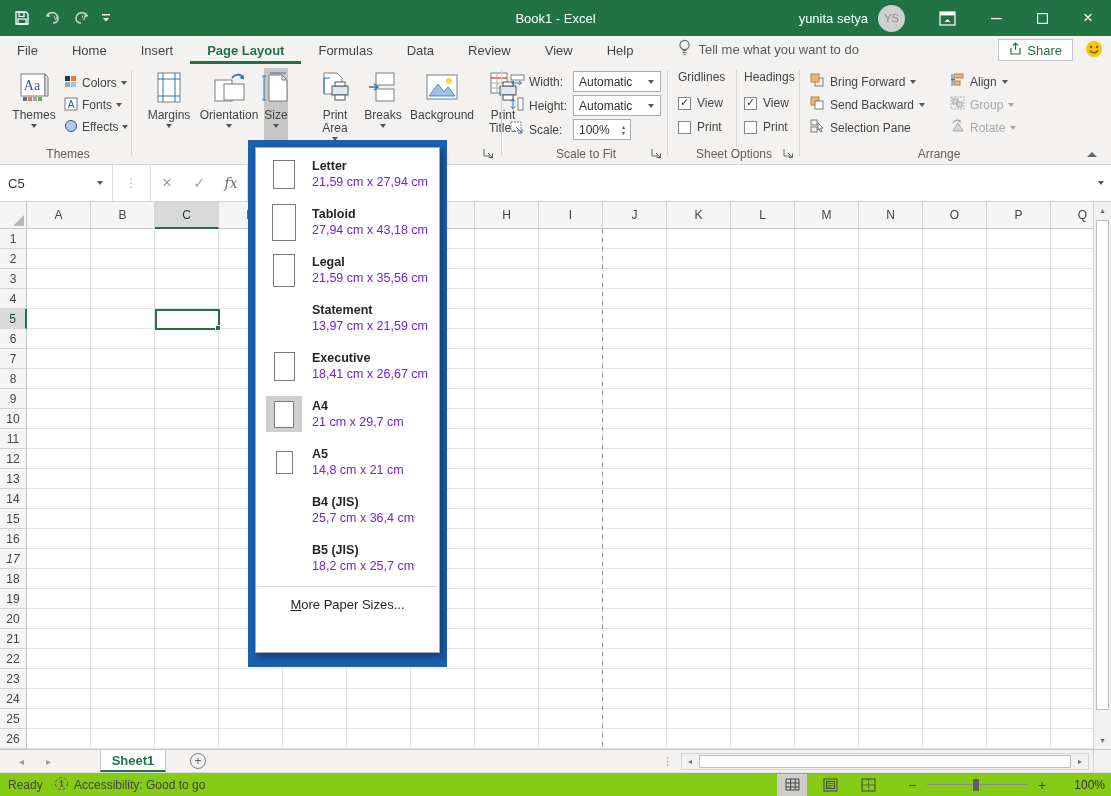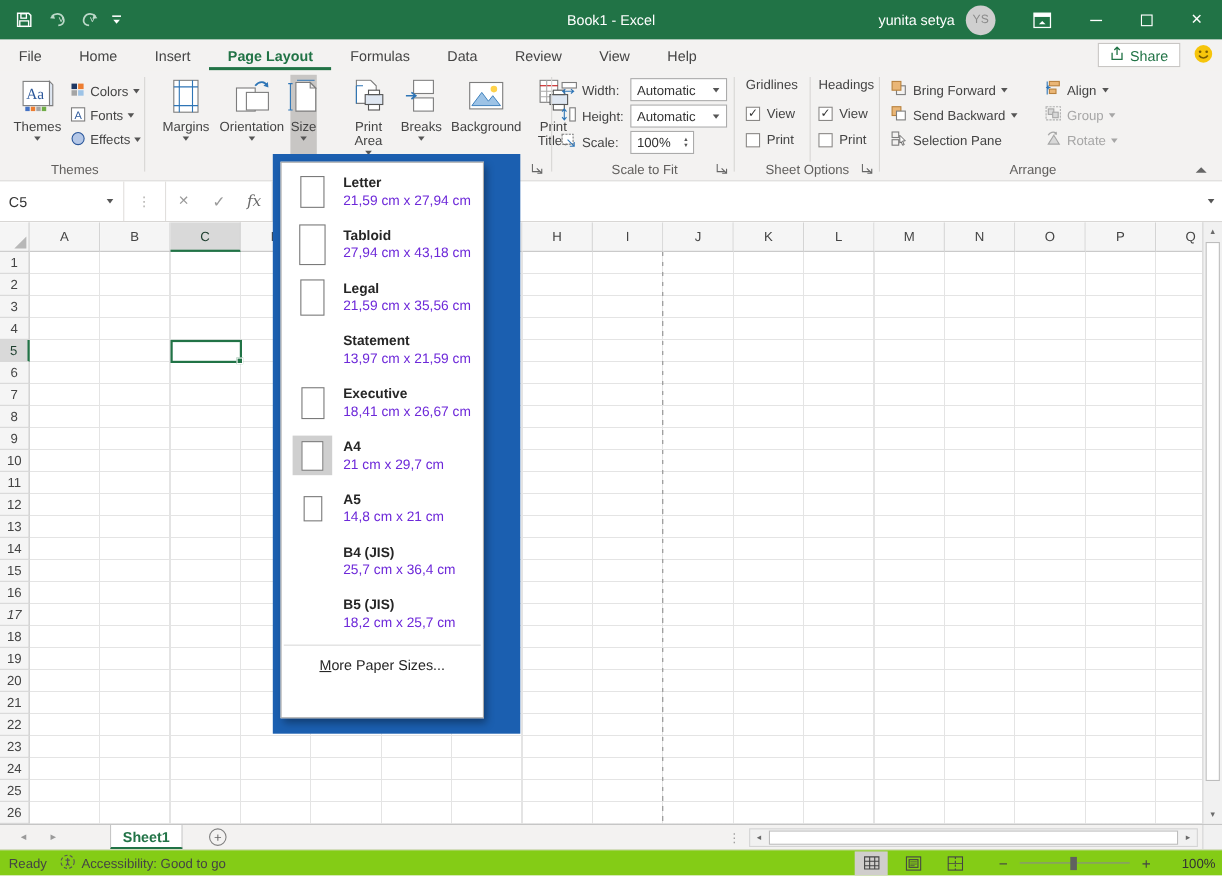--- a/index.html
+++ b/index.html
@@ -90,21 +90,21 @@
   .pagebreak { position:absolute; left:602px; top:27px; bottom:0; width:1px;
     background:repeating-linear-gradient(to bottom, #8f8f8f 0 4px, transparent 4px 9px); }
   .selcell { position:absolute; left:155px; top:107px; width:65px; height:21px; border:2px solid #217346; background:transparent; }
   .handle { position:absolute; right:-3px; bottom:-3px; width:6px; height:6px; background:#217346; border:1px solid #fff; }
   .vscroll { position:absolute; top:202px; right:0; width:18px; height:547px; background:#f1f1f1; border-left:1px solid #d4d4d4; }
   .vs-btn { height:17px; display:flex; align-items:center; justify-content:center; font-size:8px; color:#6a6a6a; }
   .vs-thumb { position:absolute; top:18px; left:2px; right:2px; height:490px; background:#fff; border:1px solid #bdbdbd; }
   .vs-down { position:absolute; bottom:0; left:0; right:0; }
 
   
-  .size-menu { position:absolute; left:248px; top:140px; width:225px; height:527px; background:#1b5fb0; z-index:50; }
+  .size-menu { position:absolute; left:248px; top:140px; width:199px; height:527px; background:#1b5fb0; z-index:50; }
   .menu-inner { position:absolute; left:7px; top:7px; width:185px; height:506px; background:#fff; border:1px solid #ababab; box-shadow:3px 4px 7px rgba(0,0,0,.35); padding-top:2px; }
   .mi { height:48px; display:flex; align-items:center; cursor:default; }
   .mi-icon { width:56px; display:flex; align-items:center; justify-content:center; flex:none; }
   .mi-page { background:#fff; border:1px solid #7a7a7a; }
   .mi-sel { width:36px; height:36px; background:#cfcfcf; display:flex; align-items:center; justify-content:center; }
   .mi-text .mname { font-weight:bold; font-size:12.5px; color:#262626; }
   .mi-text .mdims { font-size:12.5px; color:#6d28d9; margin-top:2px; }
   .menu-sep { height:1px; background:#d9d9d9; margin:4px 2px; }
   .more-row { height:26px; display:flex; align-items:center; justify-content:center; font-size:13px; color:#262626; }
   .more-row .ul { text-decoration:underline; }
@@ -199,20 +199,31 @@
         <div class="tab">File</div>
         <div class="tab">Home</div>
         <div class="tab">Insert</div>
         <div class="tab active">Page Layout</div>
         <div class="tab">Formulas</div>
         <div class="tab">Data</div>
         <div class="tab">Review</div>
         <div class="tab">View</div>
         <div class="tab">Help</div>
       </div>
+    <div class="tellme">
+      <span>
+        <svg width="13" height="17" viewBox="0 0 13 17">
+            <circle cx="6.5" cy="6" r="4.6" fill="none" stroke="#6a6a6a" stroke-width="1.2"></circle>
+            <rect x="4.6" y="11" width="3.8" height="1.1" fill="#6a6a6a"></rect>
+            <rect x="4.6" y="13" width="3.8" height="1.1" fill="#6a6a6a"></rect>
+            <rect x="5.4" y="15" width="2.2" height="1.1" fill="#6a6a6a"></rect>
+          </svg>
+      </span>
+      <span>Tell me what you want to do</span>
+    </div>
     <div class="tabrow-right">
       <span class="sharebtn">
         <span>
           <svg width="13" height="13" viewBox="0 0 13 13">
               <path d="M2 6 V12 H11 V6" fill="none" stroke="#217346" stroke-width="1.2"></path>
               <path d="M6.5 8 V1.5 M4 3.5 L6.5 1 L9 3.5" fill="none" stroke="#217346" stroke-width="1.2"></path>
             </svg>
         </span>
         <span>Share</span>
       </span>

